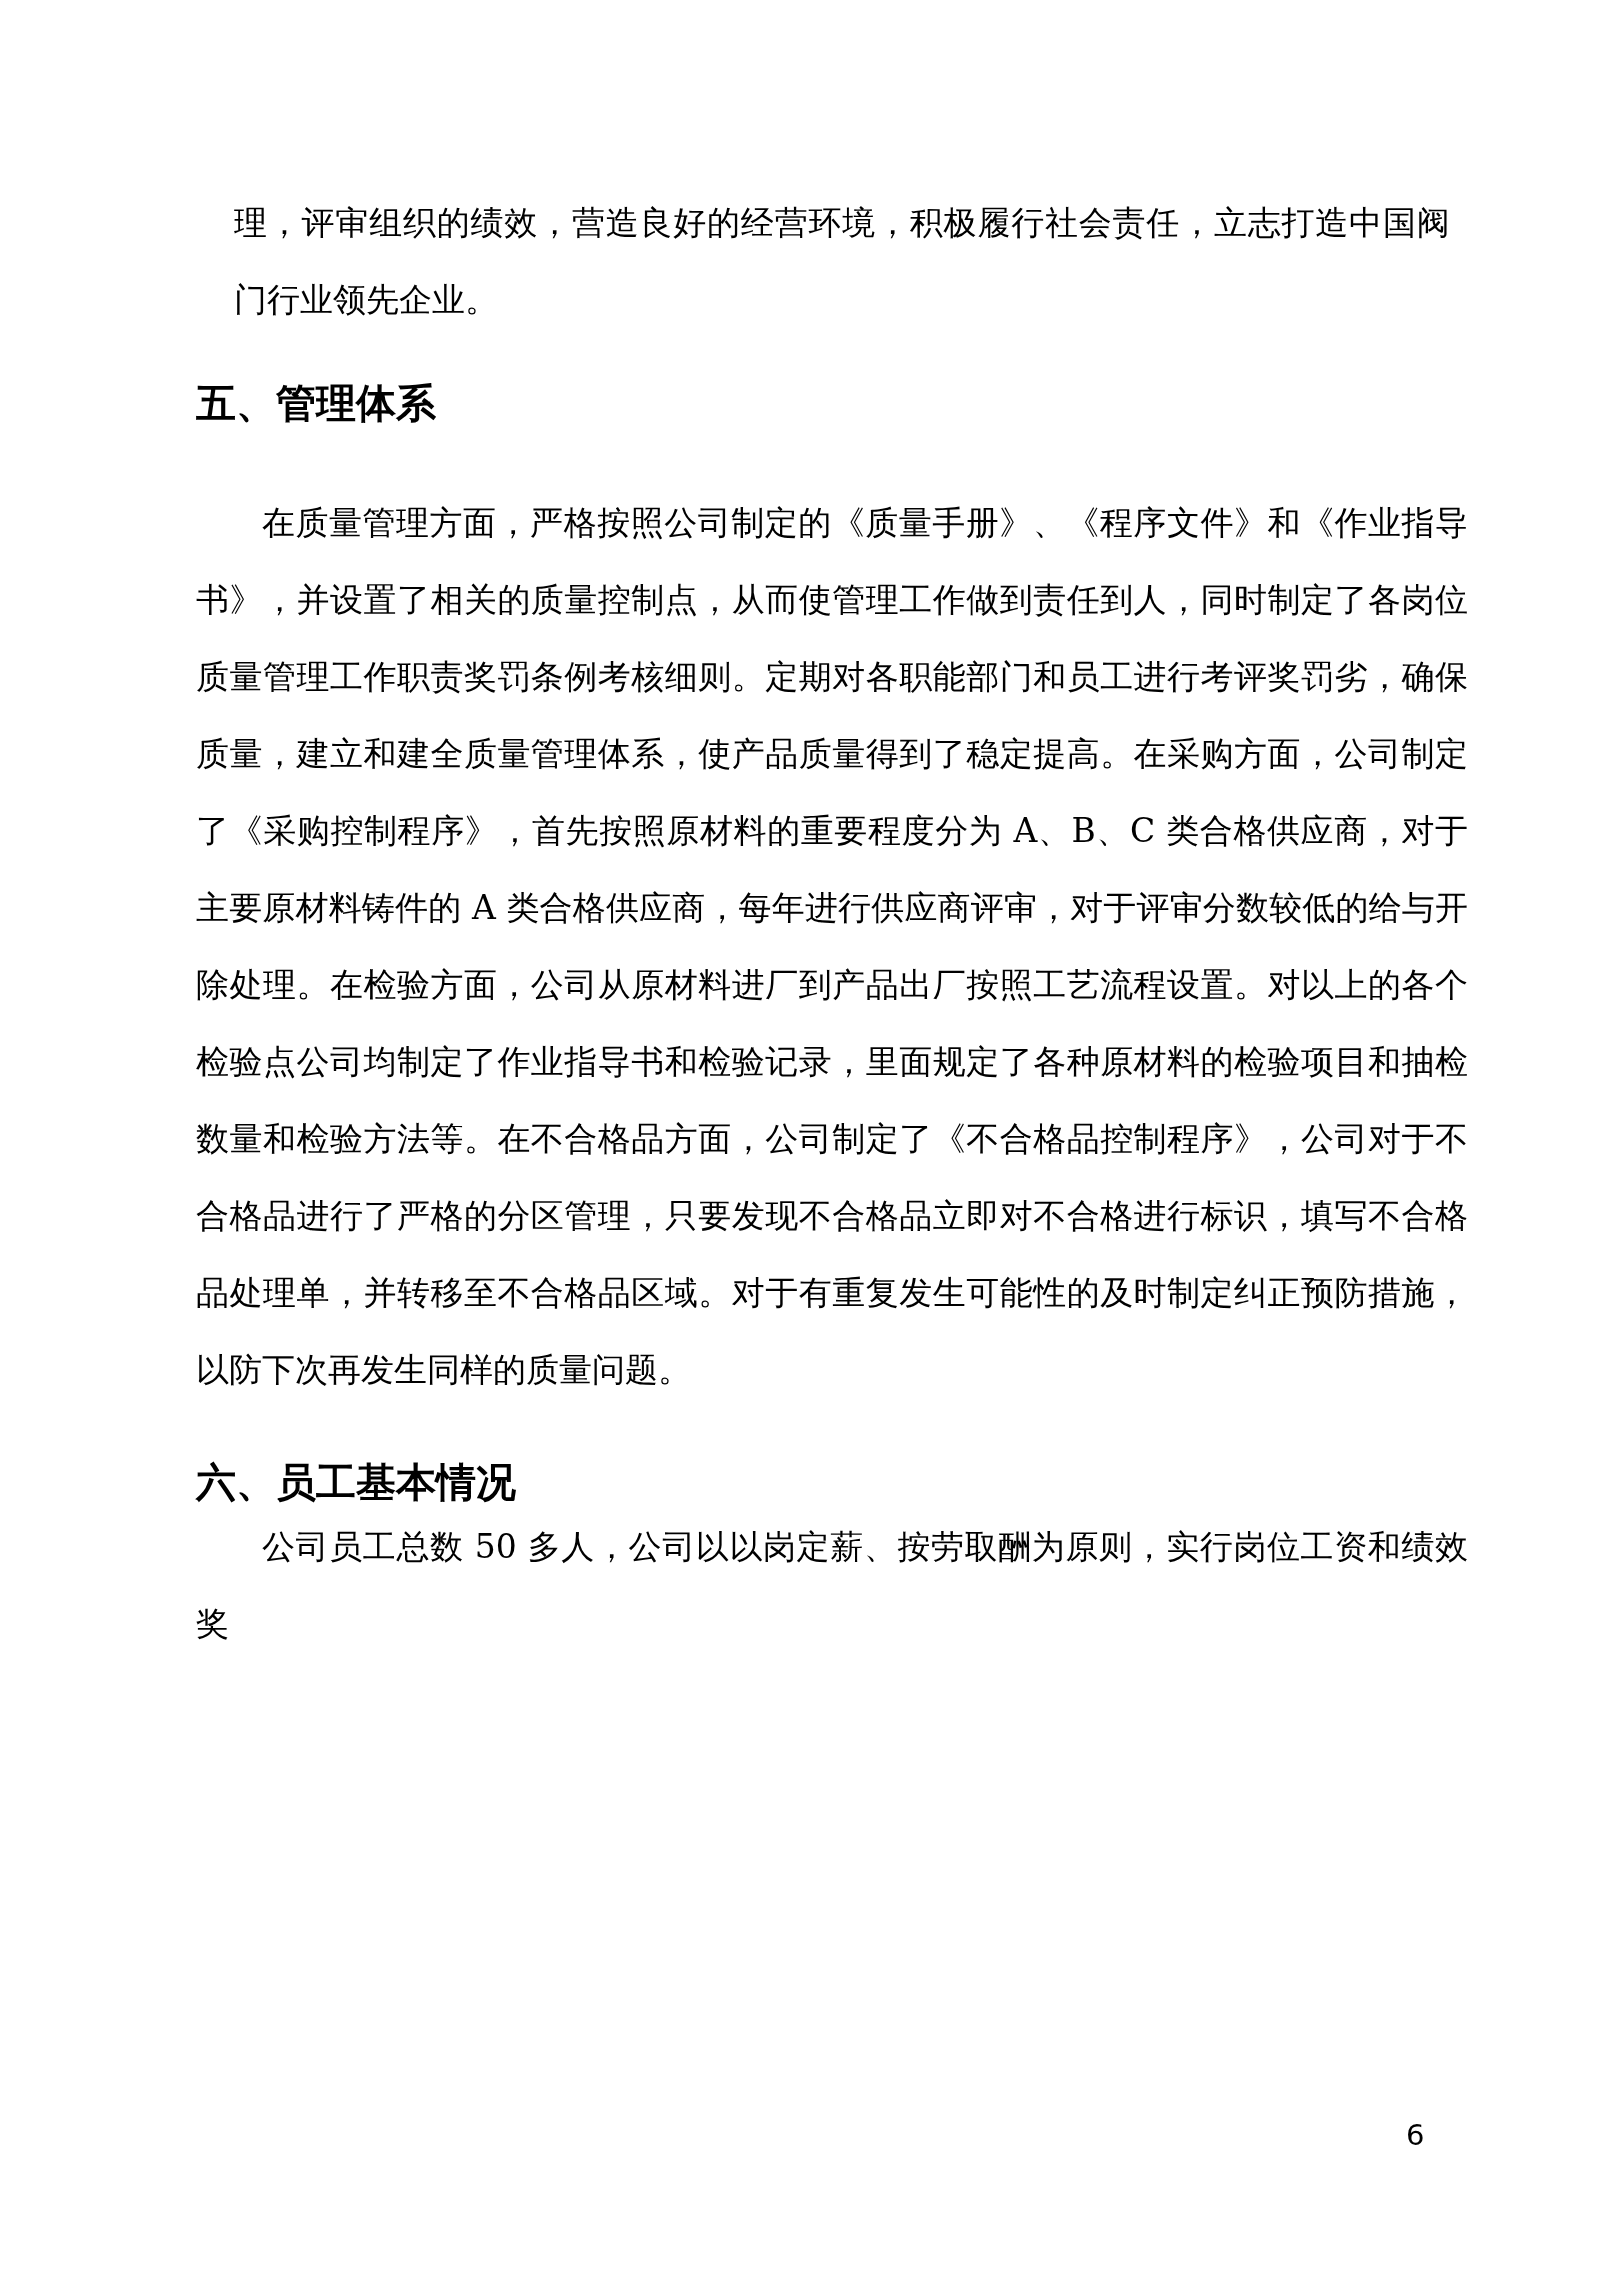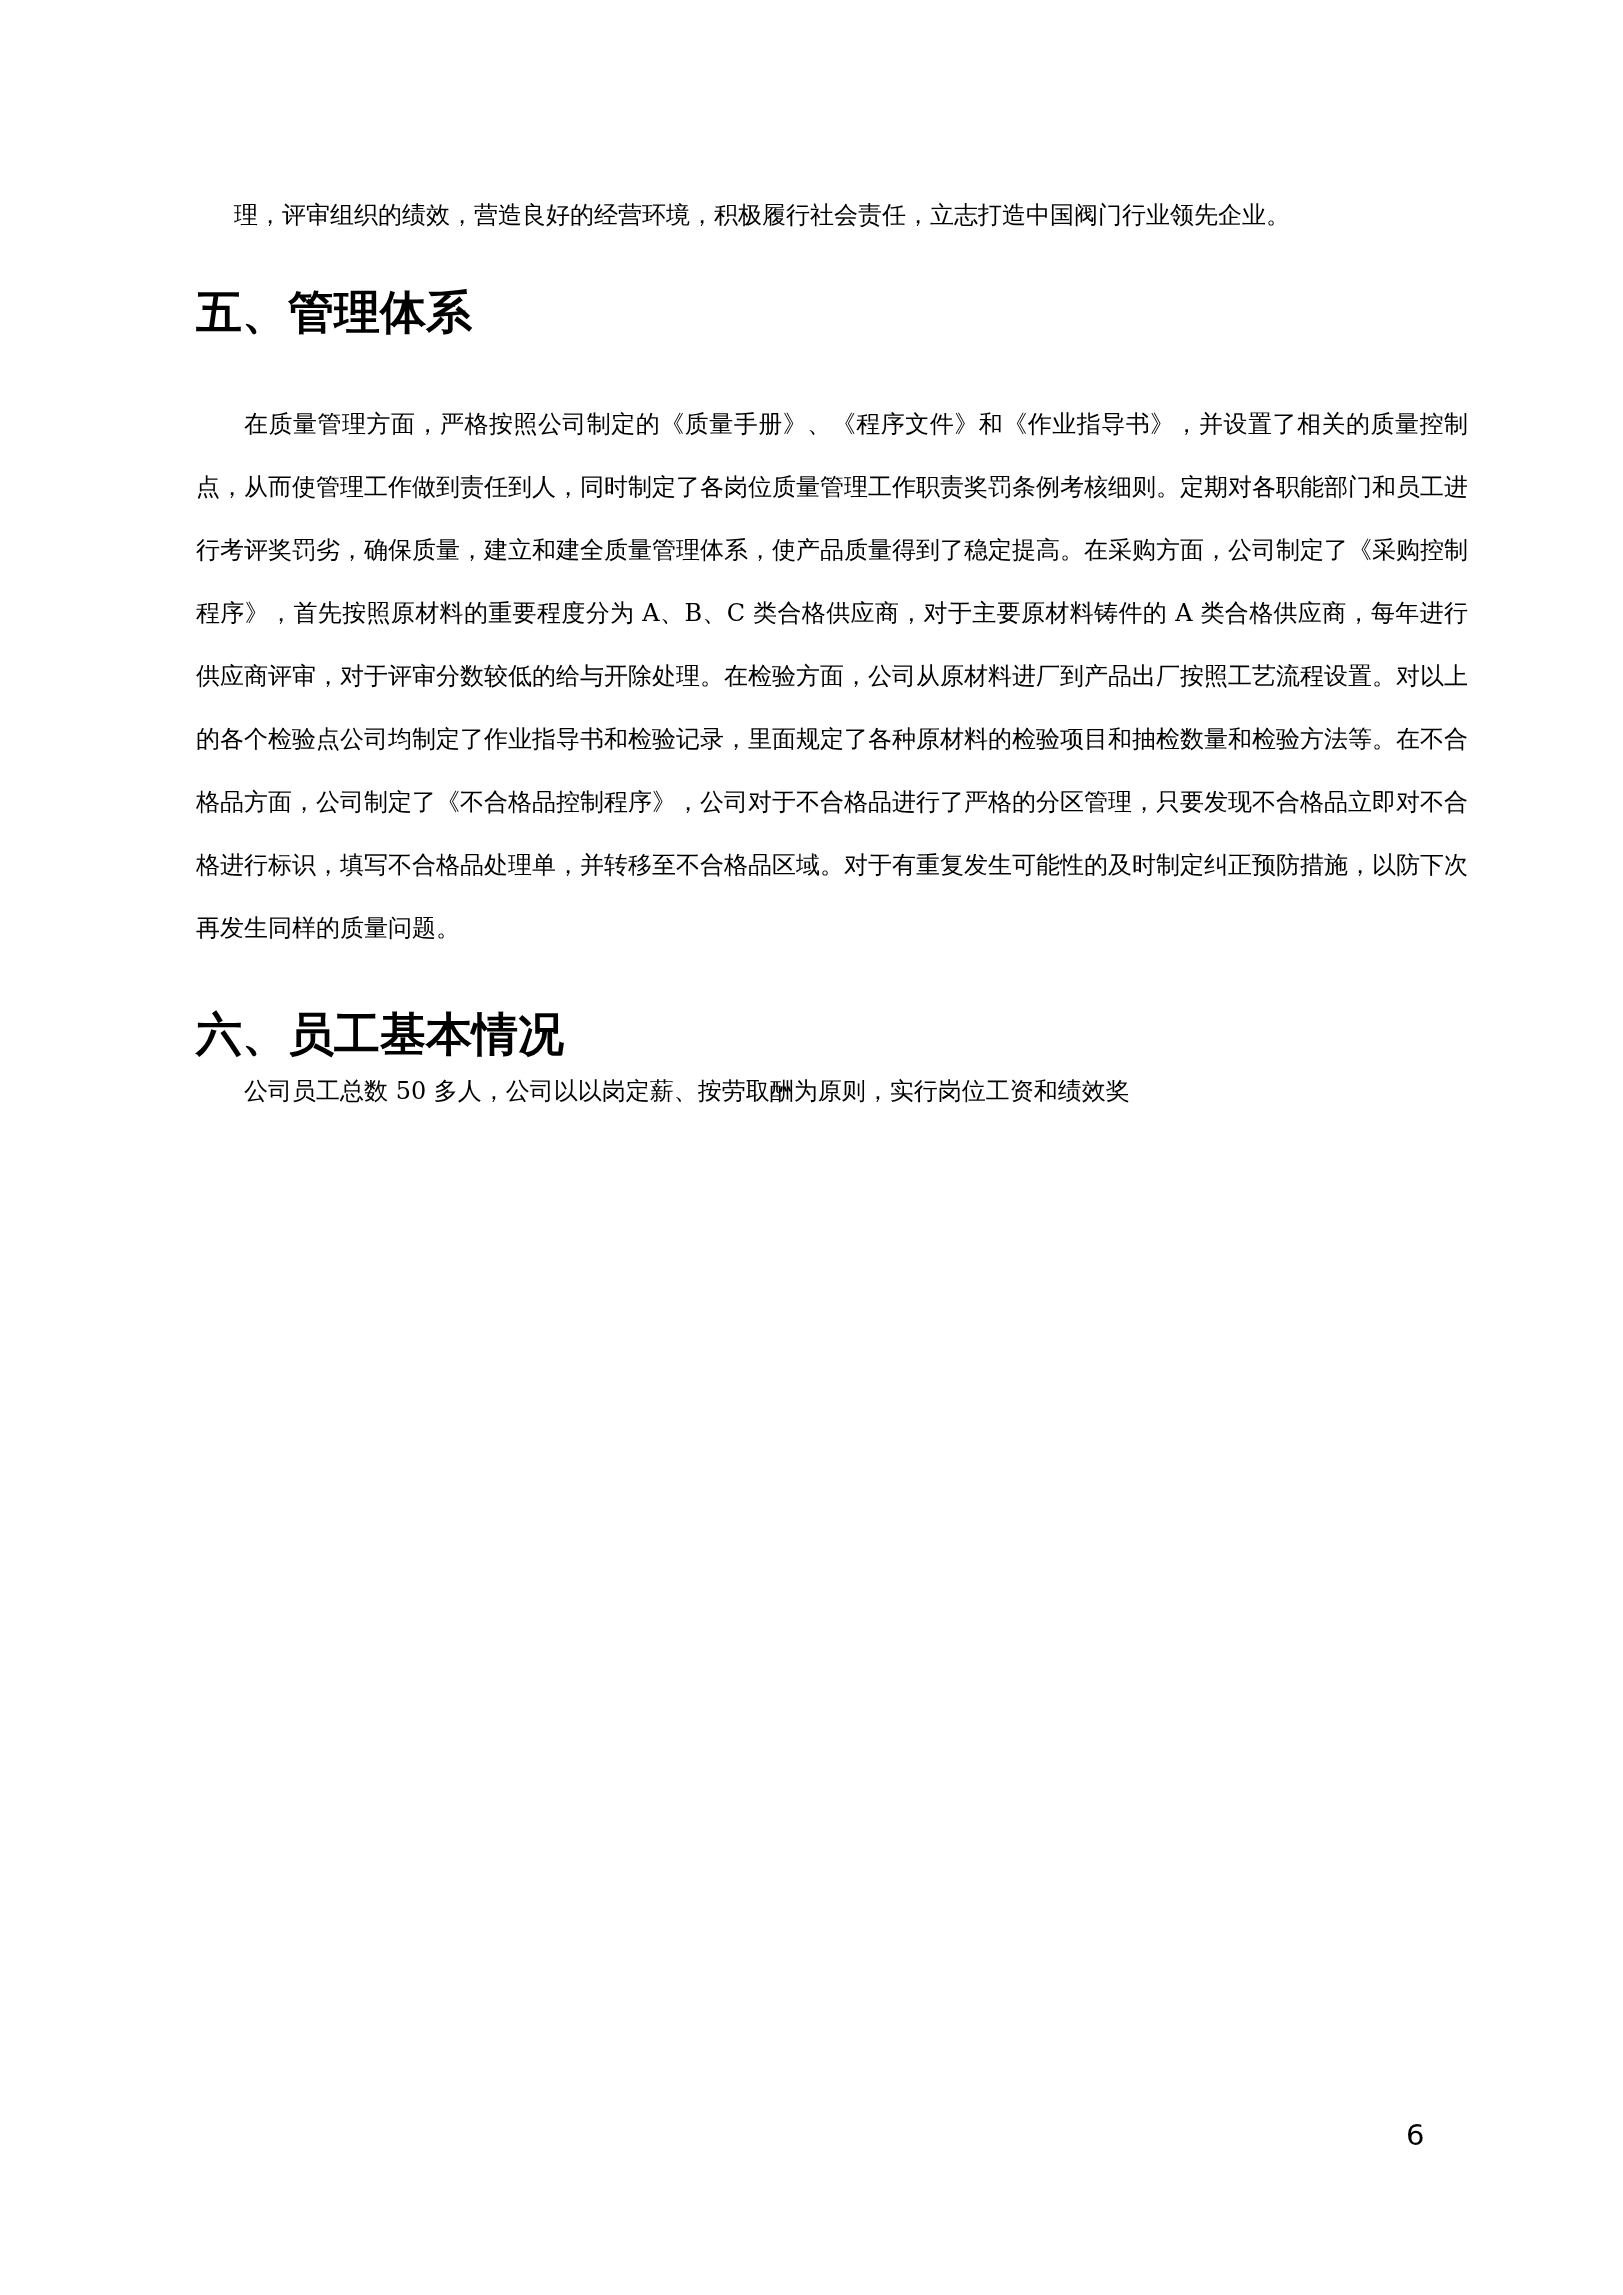--- a/index.html
+++ b/index.html
@@ -18,36 +18,36 @@
     overflow: hidden;
   }
   .content {
     position: absolute;
     left: 196px;
     top: 184px;
     width: 1272px;
   }
   .content p {
     margin: 0;
-    font-size: 24px;
-    line-height: 63px;
+    font-size: 33px;
+    line-height: 77px;
     text-align: justify;
     text-justify: inter-character;
     word-break: break-all;
   }
   p.intro {
     margin-left: 38px;
     margin-right: 18.3px;
   }
   p.indent {
     text-indent: 2em;
   }
   h2.section-heading {
     margin: 0;
-    font-size: 46px;
+    font-size: 40px;
     line-height: 52px;
     font-weight: bold;
     color: #000000;
     text-align: left;
   }
   h2.heading-five {
     margin-top: 39px;
     margin-bottom: 55px;
   }
   h2.heading-six {

